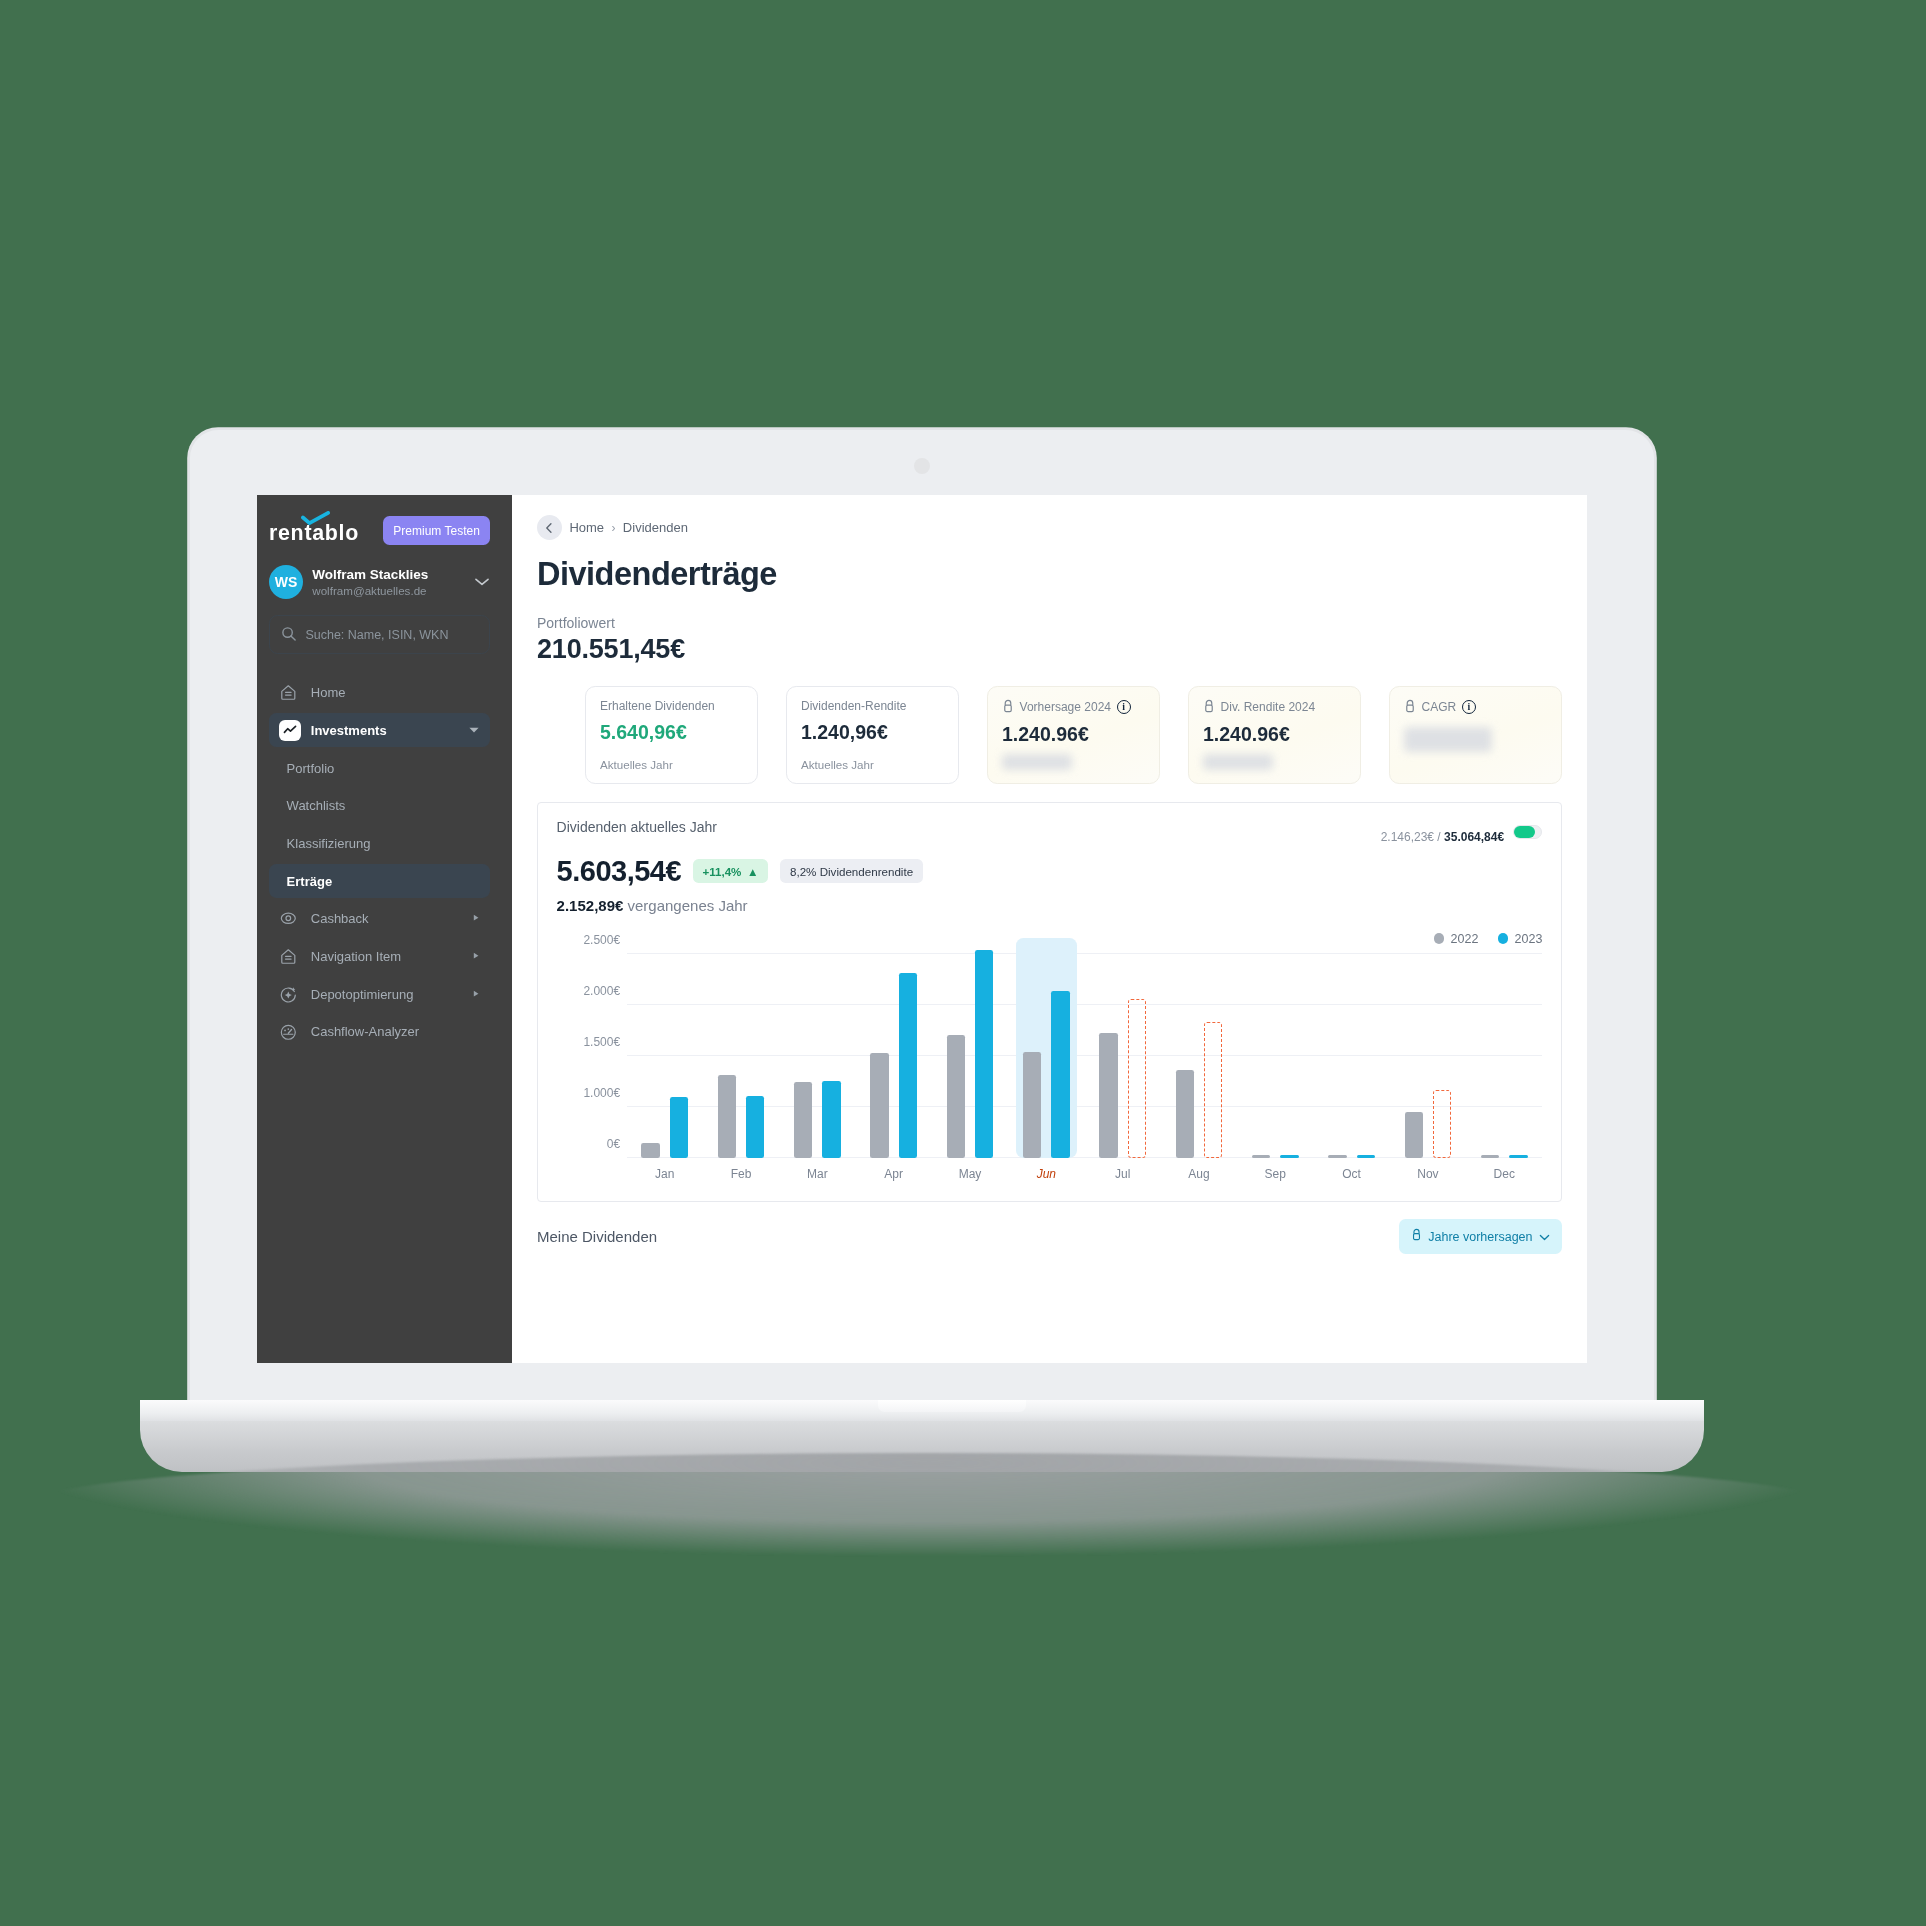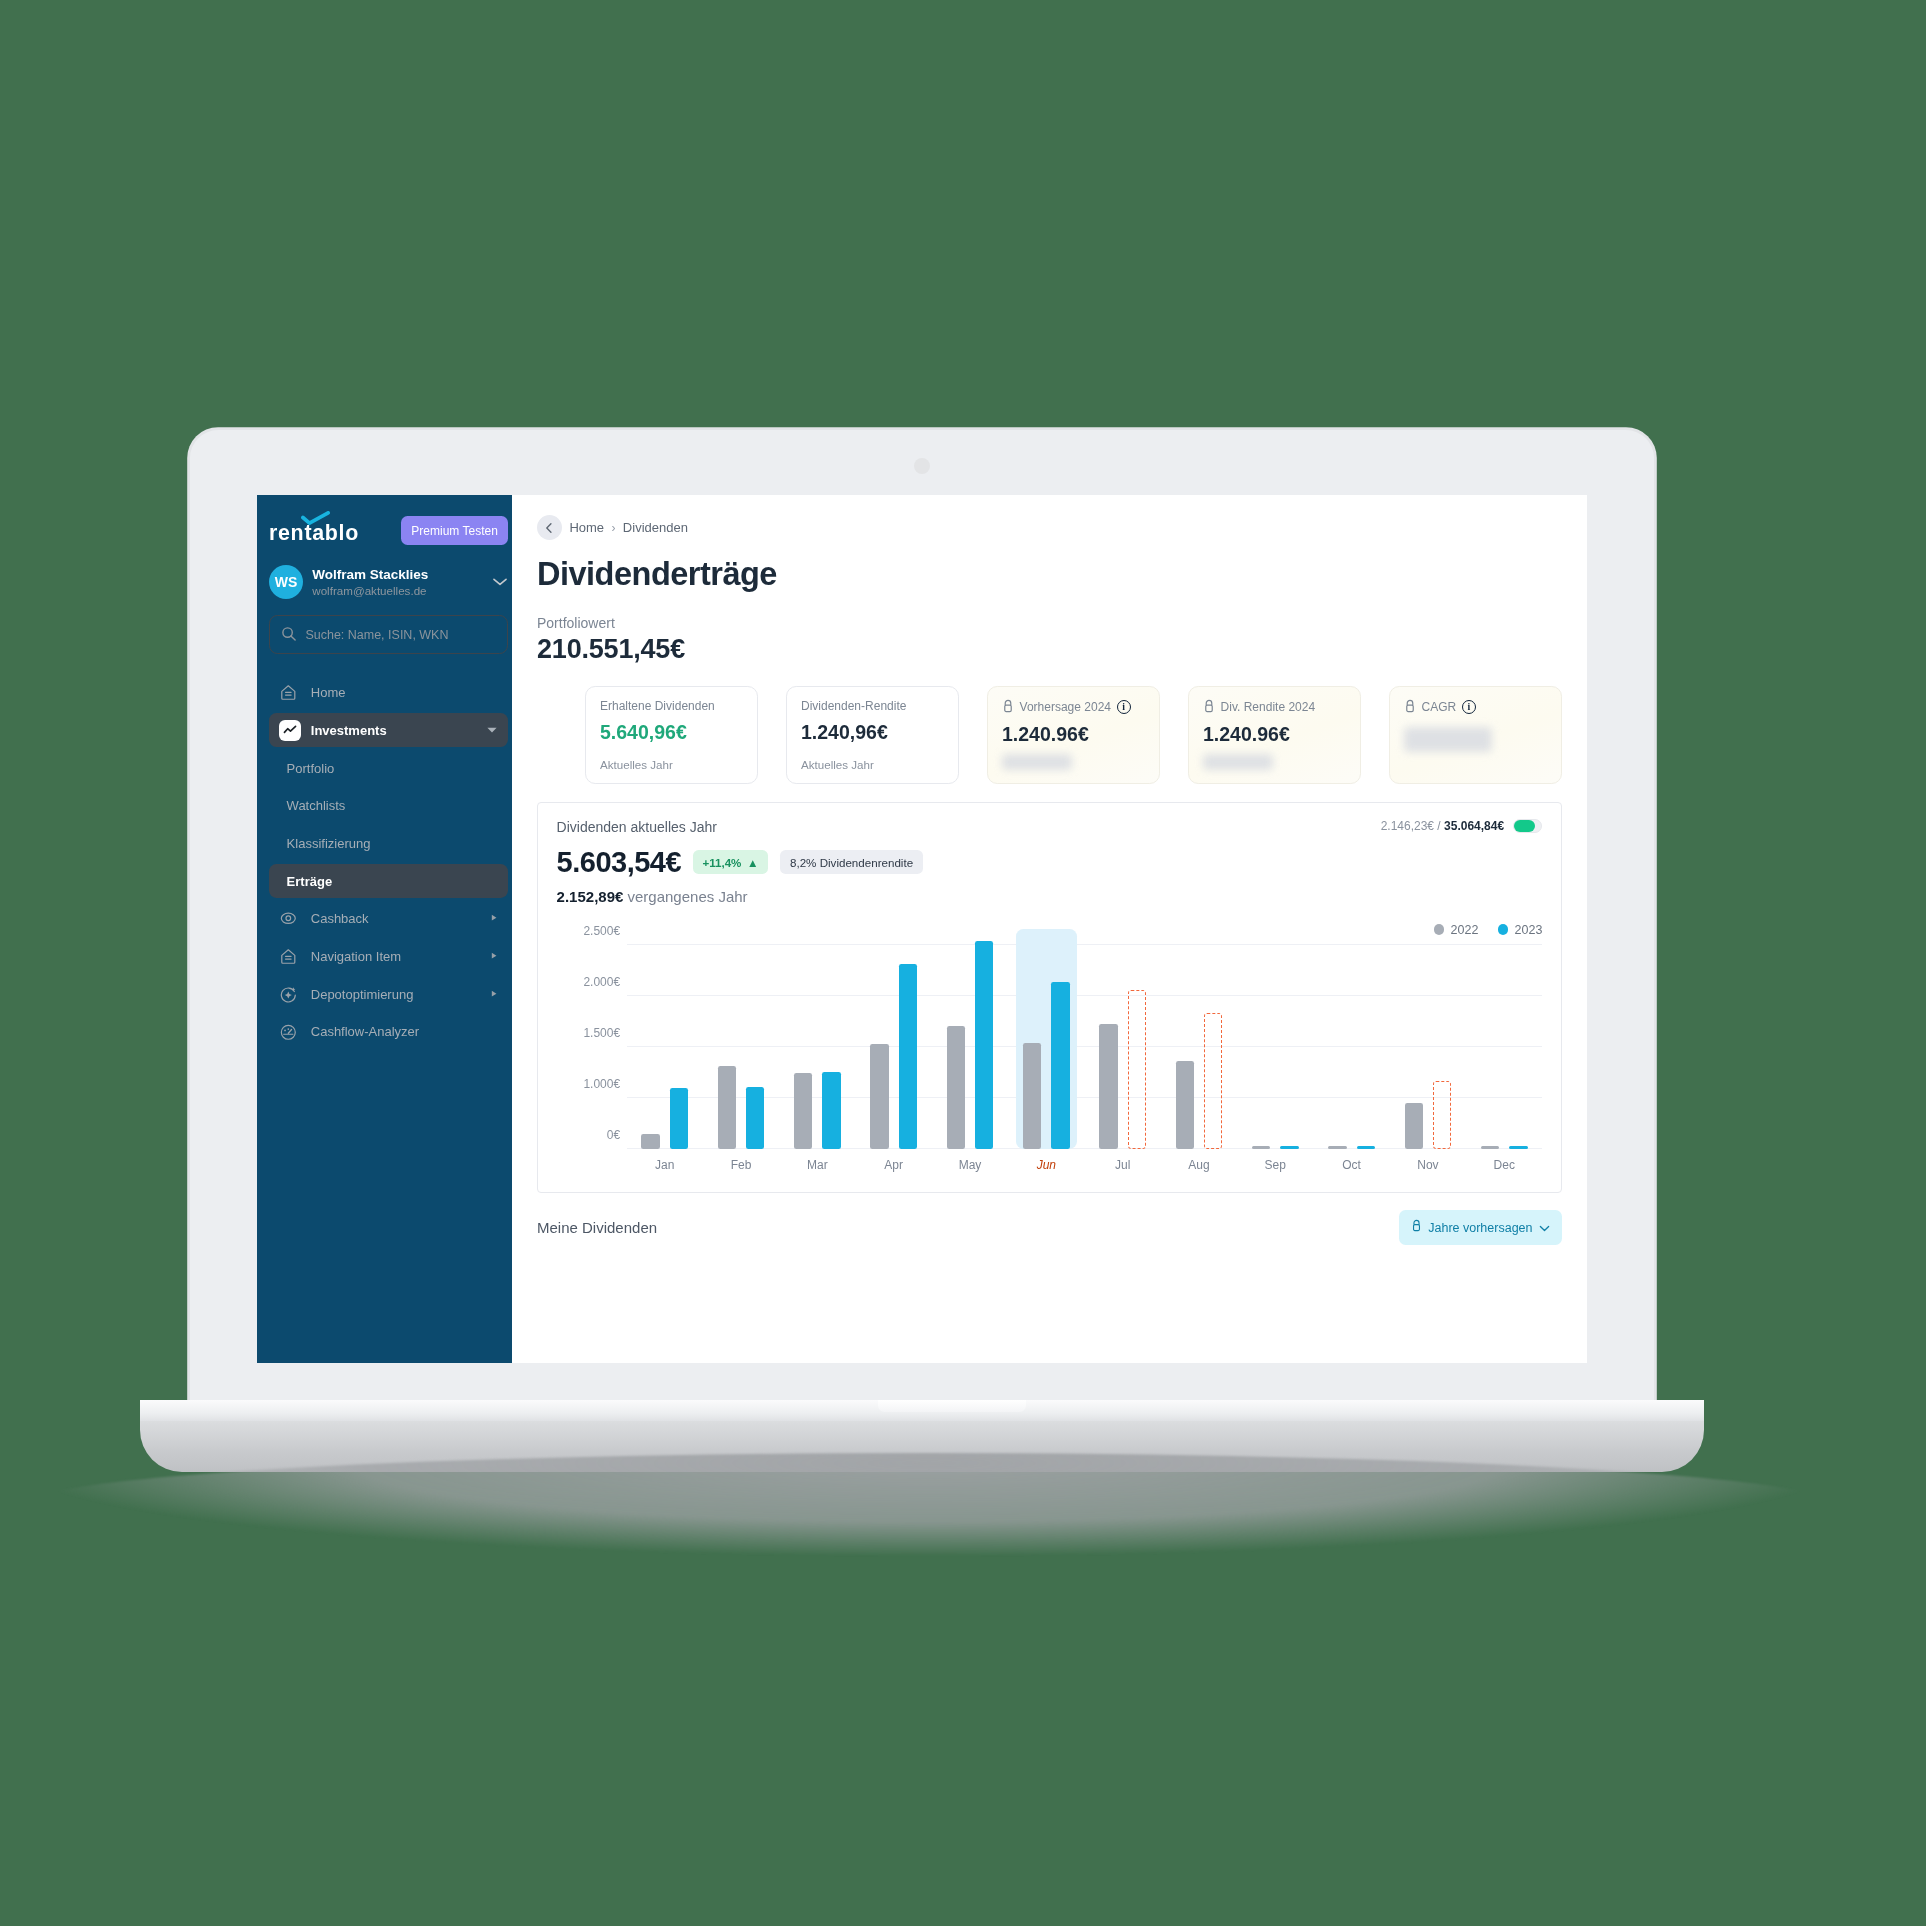--- a/index.html
+++ b/index.html
@@ -65,22 +65,22 @@
     border-radius: 50%;
     filter: blur(0.9px);
   }
 
   
   .app { display: flex; width: 100%; height: 100%; background: #f4f5f7; }
 
   
   .sidebar {
     width: 255px; flex: 0 0 255px;
-    background: #0c4a6e;
-    padding: 13px 4px 0 12px;
+    background: #404040;
+    padding: 13px 22px 0 12px;
     display: flex; flex-direction: column;
   }
   .sb-top { display: flex; align-items: center; justify-content: space-between; margin-top: 7.4px; }
   .logo { position: relative; padding-top: 5.6px; }
   .logo-check { position: absolute; left: 32px; top: -4.6px; }
   .logo-text { font-size: 21.4px; font-weight: 700; color: #fff; letter-spacing: 0.7px; }
   .premium-btn {
     background: #8b84f2; color: #fff;
     font-size: 12px; font-weight: 500;
     padding: 7.4px 10.2px; border-radius: 6.5px;
@@ -191,21 +191,21 @@
   .chart-card {
     margin-top: 18.6px;
     border: 0.9px solid #e7e9ee; border-radius: 4px;
     background: #fff;
     padding: 16px 18.6px 12px 18.6px;
     position: relative;
   }
   .cc-top { display: flex; justify-content: space-between; align-items: flex-start; }
   .cc-title { font-size: 14px; color: #56606d; }
   .cc-progress { display: flex; align-items: center; gap: 9.3px; }
-  .cc-prog-text { font-size: 12px; color: #8a929e; }
+  .cc-prog-text { font-size: 12px; color: #8a929e; margin-top: 11px; }
   .cc-prog-text b { color: #1d2b3a; font-weight: 700; }
   .prog-track {
     width: 29px; height: 14px; border-radius: 7px;
     background: #eef0f3; border: 0.9px solid #e6e8ec;
     position: relative;
   }
   .prog-fill { position: absolute; left: 0; top: 0; bottom: 0; width: 20.4px; border-radius: 7px; background: #13c98a; }
 
   .cc-figs { display: flex; align-items: center; gap: 12px; margin-top: 10.2px; }
   .cc-big { font-size: 29px; font-weight: 700; color: #14202e; letter-spacing: -0.5px; }

